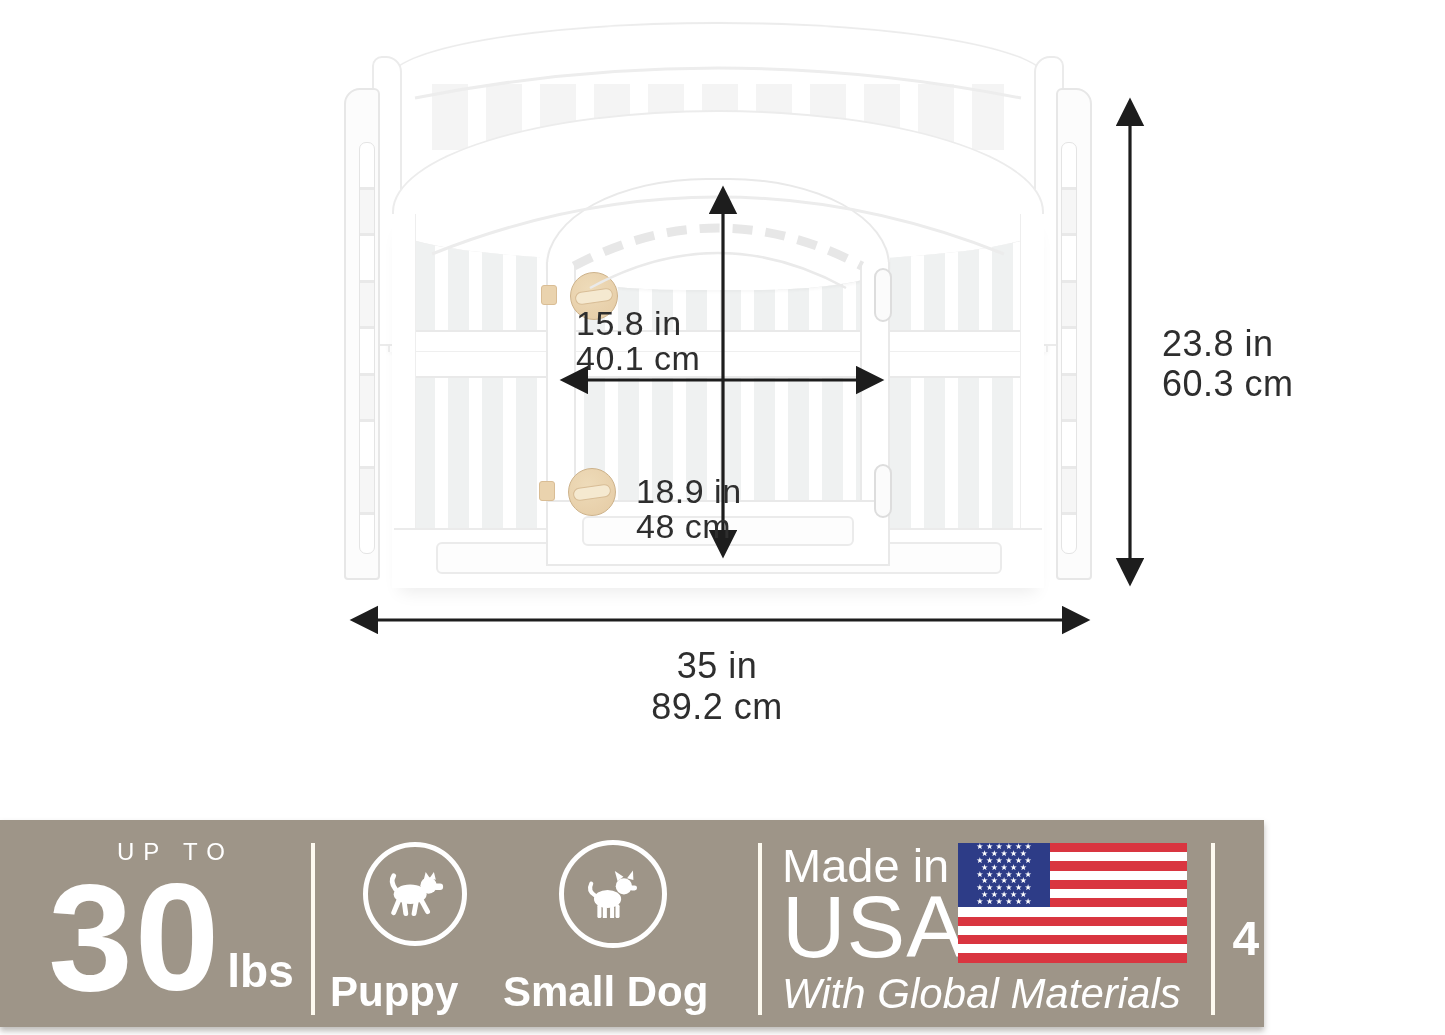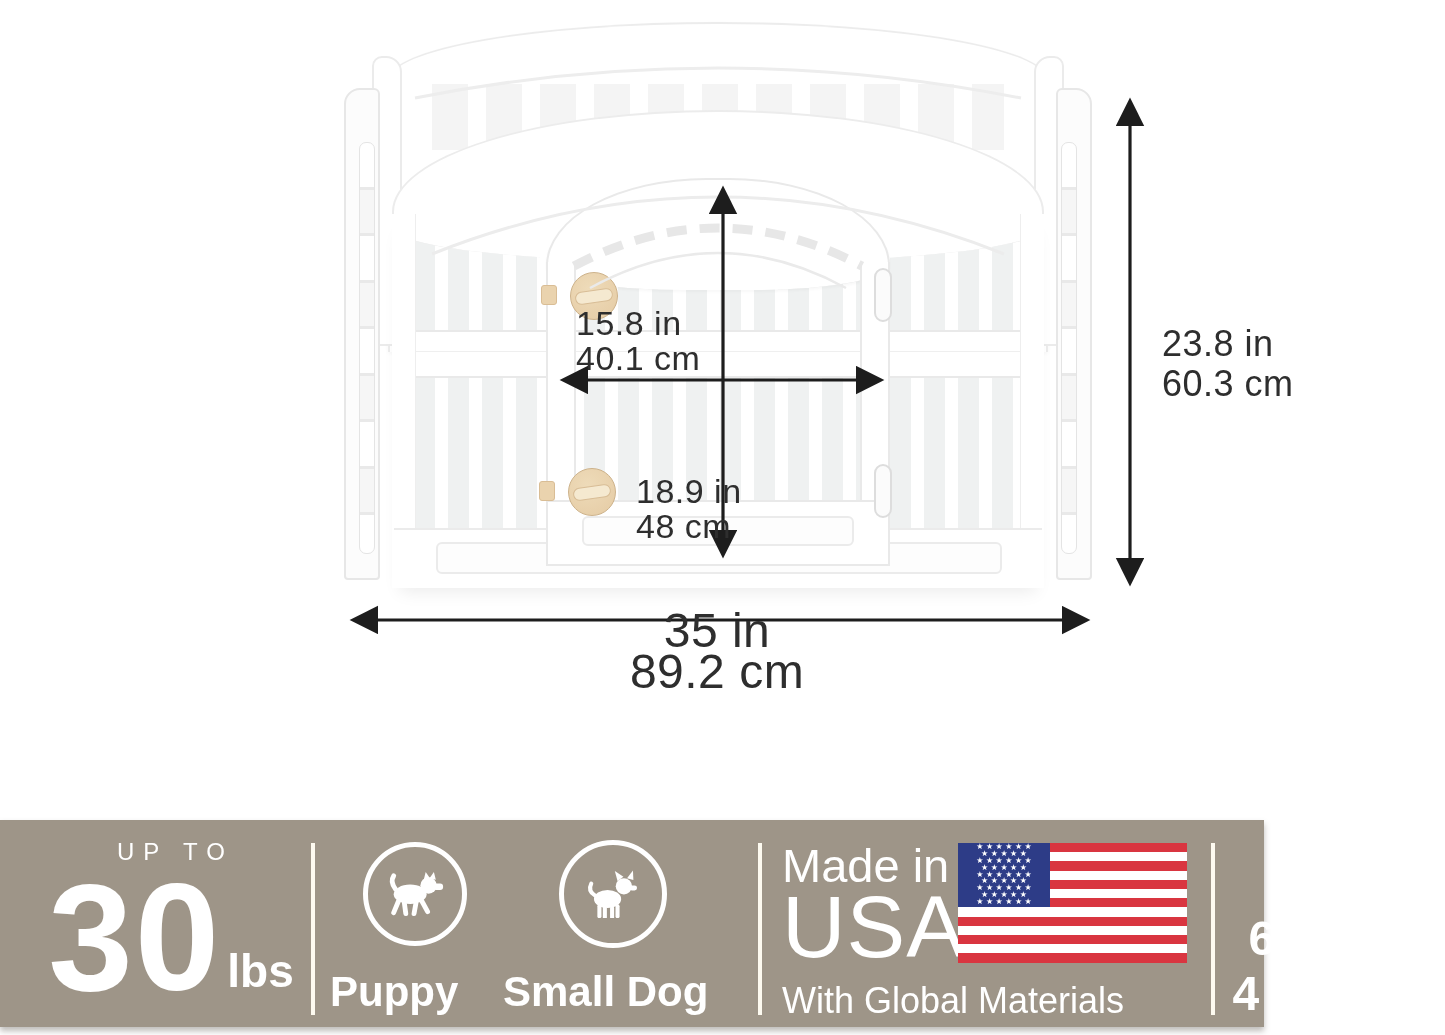--- a/index.html
+++ b/index.html
@@ -81,21 +81,21 @@
   .door-hinge-1{left:874px;top:268px;}
   .door-hinge-2{left:874px;top:464px;}
 
   .overlay-svg{left:0;top:0;width:1445px;height:820px;pointer-events:none;}
 
   
   .dim-label{color:var(--label-ink);font-size:34px;line-height:35px;letter-spacing:.5px;white-space:nowrap;}
   .dim-door-width{left:576px;top:306px;}
   .dim-door-height{left:636px;top:474px;}
   .dim-pen-height{left:1162px;top:324px;font-size:36px;line-height:40px;}
-  .dim-pen-width{left:597px;top:610px;width:240px;text-align:center;font-size:48px;line-height:41px;}
+  .dim-pen-width{left:597px;top:645px;width:240px;text-align:center;font-size:36px;line-height:41px;}
 
   
   .banner{left:0;top:820px;width:1264px;height:207px;background:var(--banner-bg);
     color:var(--banner-text);box-shadow:0 4px 6px rgba(70,64,54,.35);}
   .banner .abs{position:absolute;}
   .divider{width:4px;top:23px;height:172px;background:var(--divider);}
   .divider-1{left:311px;}  .divider-2{left:758px;}  .divider-3{left:1211px;}
 
   .weight-block{left:45px;top:18px;width:252px;text-align:center;}
   .up-to{font-size:24px;letter-spacing:9px;padding-left:9px;margin-bottom:2px;}
@@ -107,21 +107,21 @@
     display:flex;align-items:center;justify-content:center;}
   .pet-circle-puppy{left:363px;top:22px;}
   .pet-circle-small{left:559px;top:20px;width:108px;height:108px;}
   .pet-label{font-size:42px;font-weight:700;text-align:left;}
   .pet-label-puppy{left:330px;top:148px;width:170px;}
   .pet-label-small{left:503px;top:148px;width:228px;}
 
   .origin-block{left:782px;top:24px;}
   .made-in-line{font-size:47px;line-height:44px;}
   .usa-line{font-size:88px;line-height:78px;letter-spacing:1px;}
-  .materials-line{font-size:36px;line-height:46px;margin-top:12px;white-space:nowrap;}
+  .materials-line{font-size:42px;line-height:46px;margin-top:5px;white-space:nowrap;font-style:italic;}
 
   .us-flag{left:958px;top:23px;width:229px;height:120px;}
   .flag-stripes{left:0;top:0;width:229px;height:120px;
     background:repeating-linear-gradient(180deg,var(--flag-red) 0 9.2px,#ffffff 9.2px 18.4px);}
   .flag-canton{left:0;top:0;width:92px;height:64px;background:var(--flag-blue);overflow:hidden;
     display:flex;flex-direction:column;justify-content:space-between;padding:1px 0;}
   .star-row{color:#fff;font-size:8px;line-height:6.8px;text-align:center;letter-spacing:2.5px;text-indent:2.5px;}
 
   .specs-block{left:1222px;top:36px;width:216px;text-align:center;}
   .spec-line{font-size:48px;line-height:55px;font-weight:700;}
@@ -273,17 +273,16 @@
           <div class="star-row">★★★★★★</div>
           <div class="star-row">★★★★★</div>
           <div class="star-row">★★★★★★</div>
         </div>
     </div>
 
     <div class="abs divider divider-3"></div>
 
     <div class="abs specs-block">
       <div class="spec-line">24”H</div>
-      <div class="spec-line">60.9cm</div>
       <div class="spec-line">4 Panels</div>
     </div>
   </div>
 </div>
 
 </body></html>

